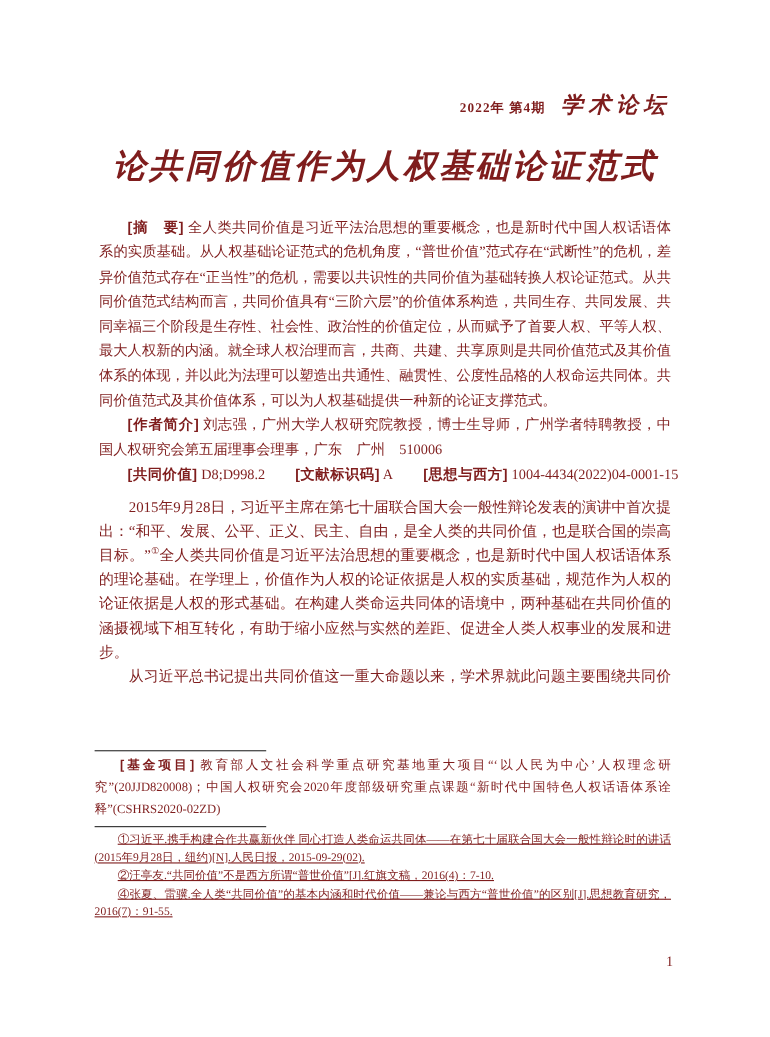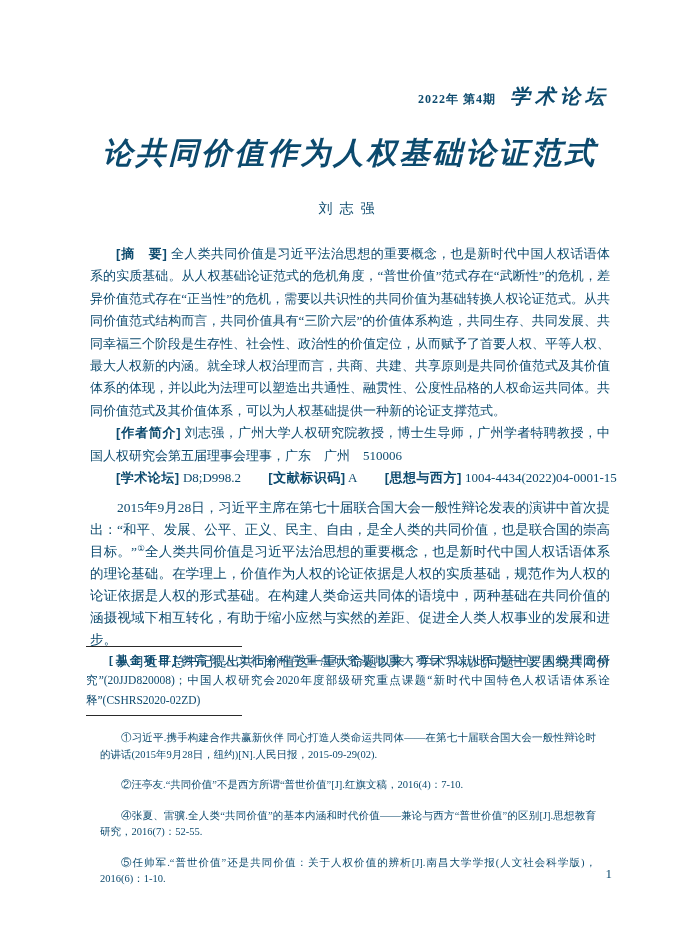--- a/index.html
+++ b/index.html
@@ -1,18 +1,18 @@
 <!DOCTYPE html>
 <html><head>
 <meta charset="utf-8">
 <style>
   html,body { margin:0; padding:0; background:#e8e8e8; }
   .page {
     position:relative; width:700px; height:943px; margin:0 auto;
-    background:#ffffff; color:#0c4a6e; overflow:hidden;
+    background:#ffffff; color:#7f1d1d; overflow:hidden;
     font-family:"Liberation Serif", serif;
   }
   .content { padding:84px 90px 0 90px; }
 
   
   .journal-header { text-align:right; line-height:24px; white-space:nowrap; }
   .journal-header .issue { font-size:12px; font-weight:bold; letter-spacing:1px; }
   .journal-header .journal-name {
     font-size:20px; font-weight:bold; font-style:italic;
     letter-spacing:5px; margin-left:10px;
@@ -38,57 +38,56 @@
 
   
   .body-text {
     margin-top:8px; font-size:13.5px; line-height:22px;
     text-align:justify; height:176px; overflow:hidden;
   }
   .body-text p { margin:0; text-indent:2em; }
   .fnref { font-size:8.5px; vertical-align:super; line-height:0; letter-spacing:0; }
 
   
-  .bottom-block { position:absolute; left:86px; width:524px; top:646px; }
+  .bottom-block { position:absolute; left:86px; width:524px; top:682px; }
   .note-divider { border:none; border-top:1px solid #2a2a2a; width:156px; margin:0 0 3px 0; }
   .fund { font-size:11.5px; line-height:20px; text-align:justify; }
   .fund p { margin:0; text-indent:2em; }
   .fund .label { font-size:11.5px; }
   .footnotes { margin-top:5px; font-size:10.5px; line-height:16.5px; text-align:justify; }
   .footnotes .note-divider { margin:0 0 4px 0; }
-  .footnotes p { margin:14px; text-indent:2em; }
+  .footnotes p { margin:0; text-indent:2em;text-decoration:underline; }
 
   .page-number { position:absolute; top:866px; right:88px; font-size:13px; }
 </style>
 </head>
 <body>
 
 <div class="page">
   <div class="content">
 
     <div class="journal-header">
       <span class="issue">2022年 第4期</span>
       <span class="journal-name">学术论坛</span>
     </div>
 
     <h1 class="article-title">论共同价值作为人权基础论证范式</h1>
 
-    <div class="article-author">刘志强</div>
 
     <div class="meta">
       <p>
         <span class="label">[摘　要]</span>
         <span>全人类共同价值是习近平法治思想的重要概念，也是新时代中国人权话语体系的实质基础。从人权基础论证范式的危机角度，“普世价值”范式存在“武断性”的危机，差异价值范式存在“正当性”的危机，需要以共识性的共同价值为基础转换人权论证范式。从共同价值范式结构而言，共同价值具有“三阶六层”的价值体系构造，共同生存、共同发展、共同幸福三个阶段是生存性、社会性、政治性的价值定位，从而赋予了首要人权、平等人权、最大人权新的内涵。就全球人权治理而言，共商、共建、共享原则是共同价值范式及其价值体系的体现，并以此为法理可以塑造出共通性、融贯性、公度性品格的人权命运共同体。共同价值范式及其价值体系，可以为人权基础提供一种新的论证支撑范式。</span>
       </p>
       <p>
         <span class="label">[作者简介]</span>
         <span>刘志强，广州大学人权研究院教授，博士生导师，广州学者特聘教授，中国人权研究会第五届理事会理事，广东　广州　510006</span>
       </p>
       <p class="class-line">
-        <span class="group"><span class="label">[学术论坛]</span> <span>D8;D998.2</span></span>
+        <span class="group"><span class="label">[共同价值]</span> <span>D8;D998.2</span></span>
         <span class="group"><span class="label">[文献标识码]</span> <span>A</span></span>
         <span class="group"><span class="label">[思想与西方]</span> <span>1004-4434(2022)04-0001-15</span></span>
       </p>
     </div>
 
     <div class="body-text">
       <p><span>2015年9月28日，习近平主席在第七十届联合国大会一般性辩论发表的演讲中首次提出：“和平、发展、公平、正义、民主、自由，是全人类的共同价值，也是联合国的崇高目标。”</span><span class="fnref">①</span><span>全人类共同价值是习近平法治思想的重要概念，也是新时代中国人权话语体系的理论基础。在学理上，价值作为人权的论证依据是人权的实质基础，规范作为人权的论证依据是人权的形式基础。在构建人类命运共同体的语境中，两种基础在共同价值的涵摄视域下相互转化，有助于缩小应然与实然的差距、促进全人类人权事业的发展和进步。</span></p>
       <p><span>从习近平总书记提出共同价值这一重大命题以来，学术界就此问题主要围绕共同价值与“普世价值”的区别进行了学术辨析</span></p>
     </div>
 
@@ -99,19 +98,18 @@
     <div class="fund">
       <p>
         <span class="label">[基金项目]</span>
         <span>教育部人文社会科学重点研究基地重大项目“‘以人民为中心’人权理念研究”(20JJD820008)；中国人权研究会2020年度部级研究重点课题“新时代中国特色人权话语体系诠释”(CSHRS2020-02ZD)</span>
       </p>
     </div>
     <div class="footnotes">
       <hr class="note-divider">
       <p>①习近平.携手构建合作共赢新伙伴 同心打造人类命运共同体——在第七十届联合国大会一般性辩论时的讲话(2015年9月28日，纽约)[N].人民日报，2015-09-29(02).</p>
       <p>②汪亭友.“共同价值”不是西方所谓“普世价值”[J].红旗文稿，2016(4)：7-10.</p>
-      <p>④张夏、雷骥.全人类“共同价值”的基本内涵和时代价值——兼论与西方“普世价值”的区别[J].思想教育研究，2016(7)：52-55.</p>
-      <p>⑤任帅军.“普世价值”还是共同价值：关于人权价值的辨析[J].南昌大学学报(人文社会科学版)，2016(6)：1-10.</p>
+      <p>④张夏、雷骥.全人类“共同价值”的基本内涵和时代价值——兼论与西方“普世价值”的区别[J].思想教育研究，2016(7)：91-55.</p>
     </div>
   </div>
 
   <div class="page-number">1</div>
 </div>
 
 </body></html>

